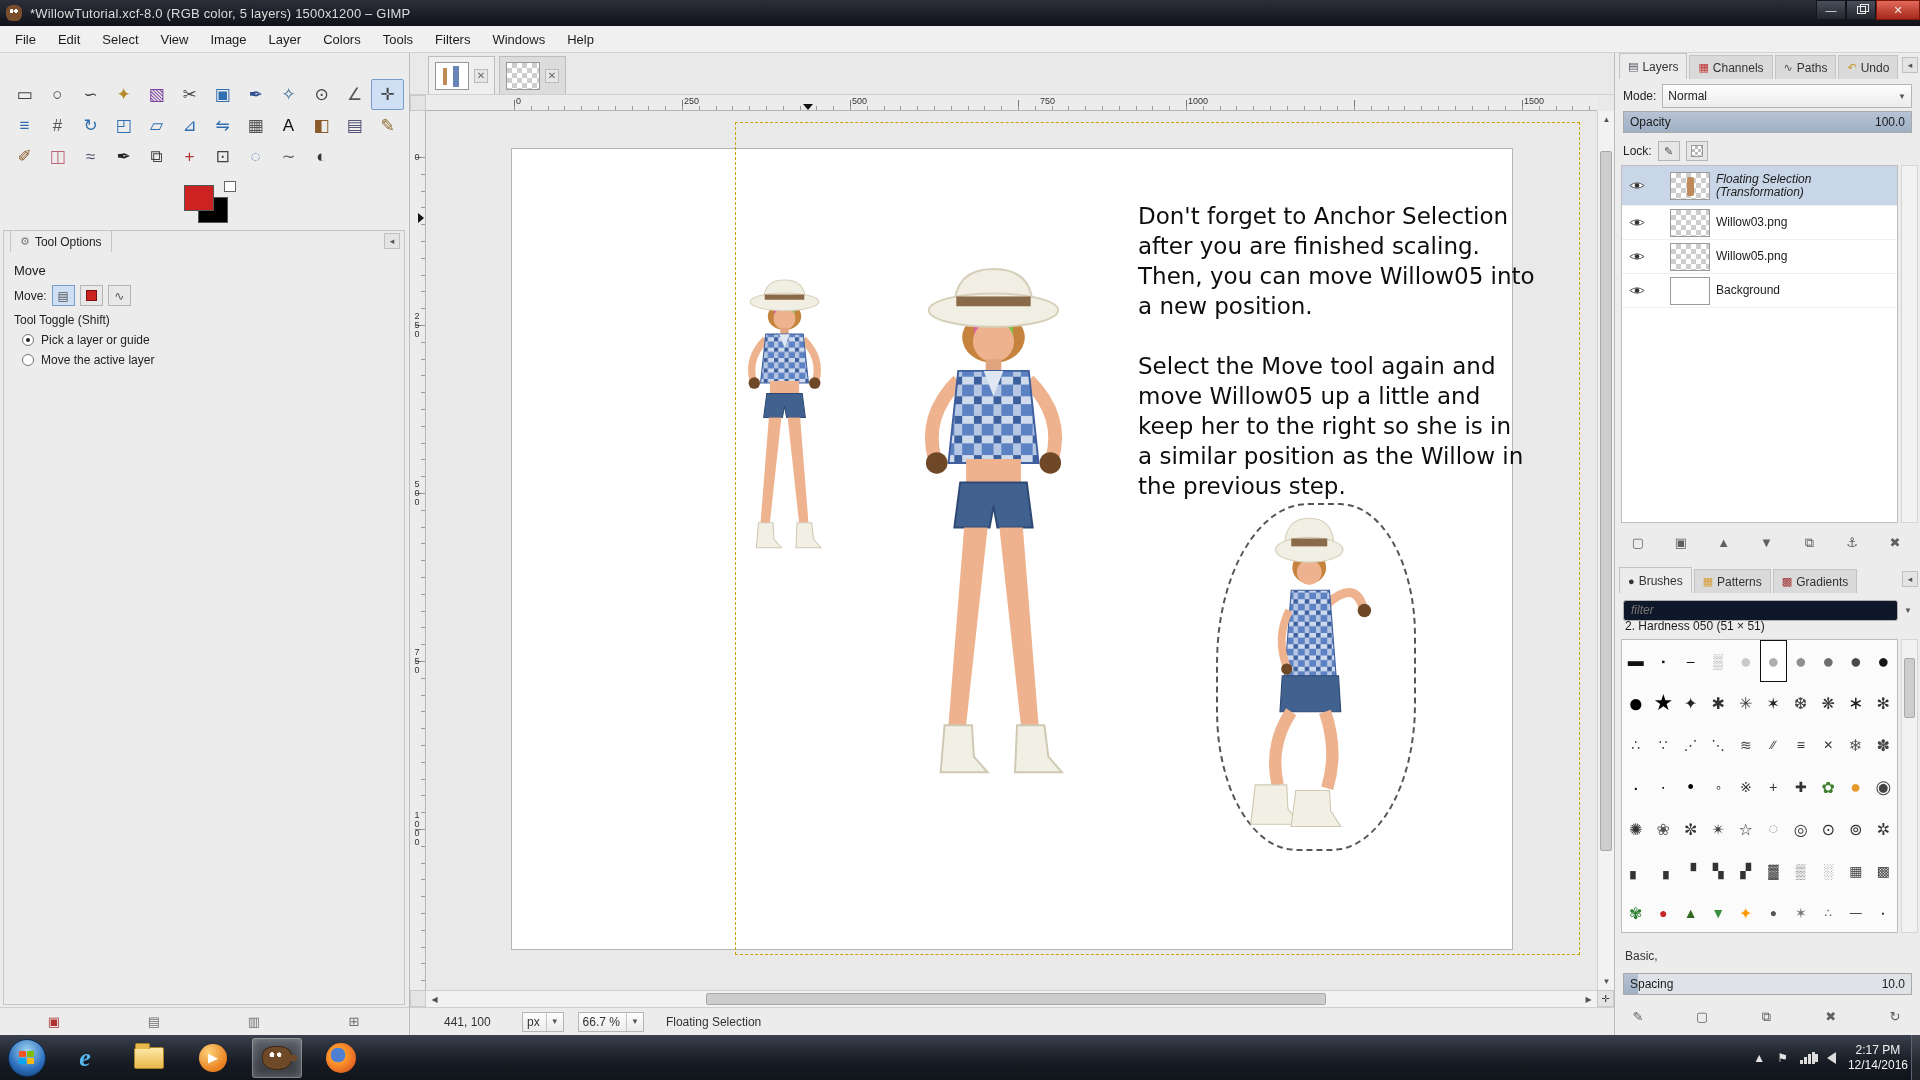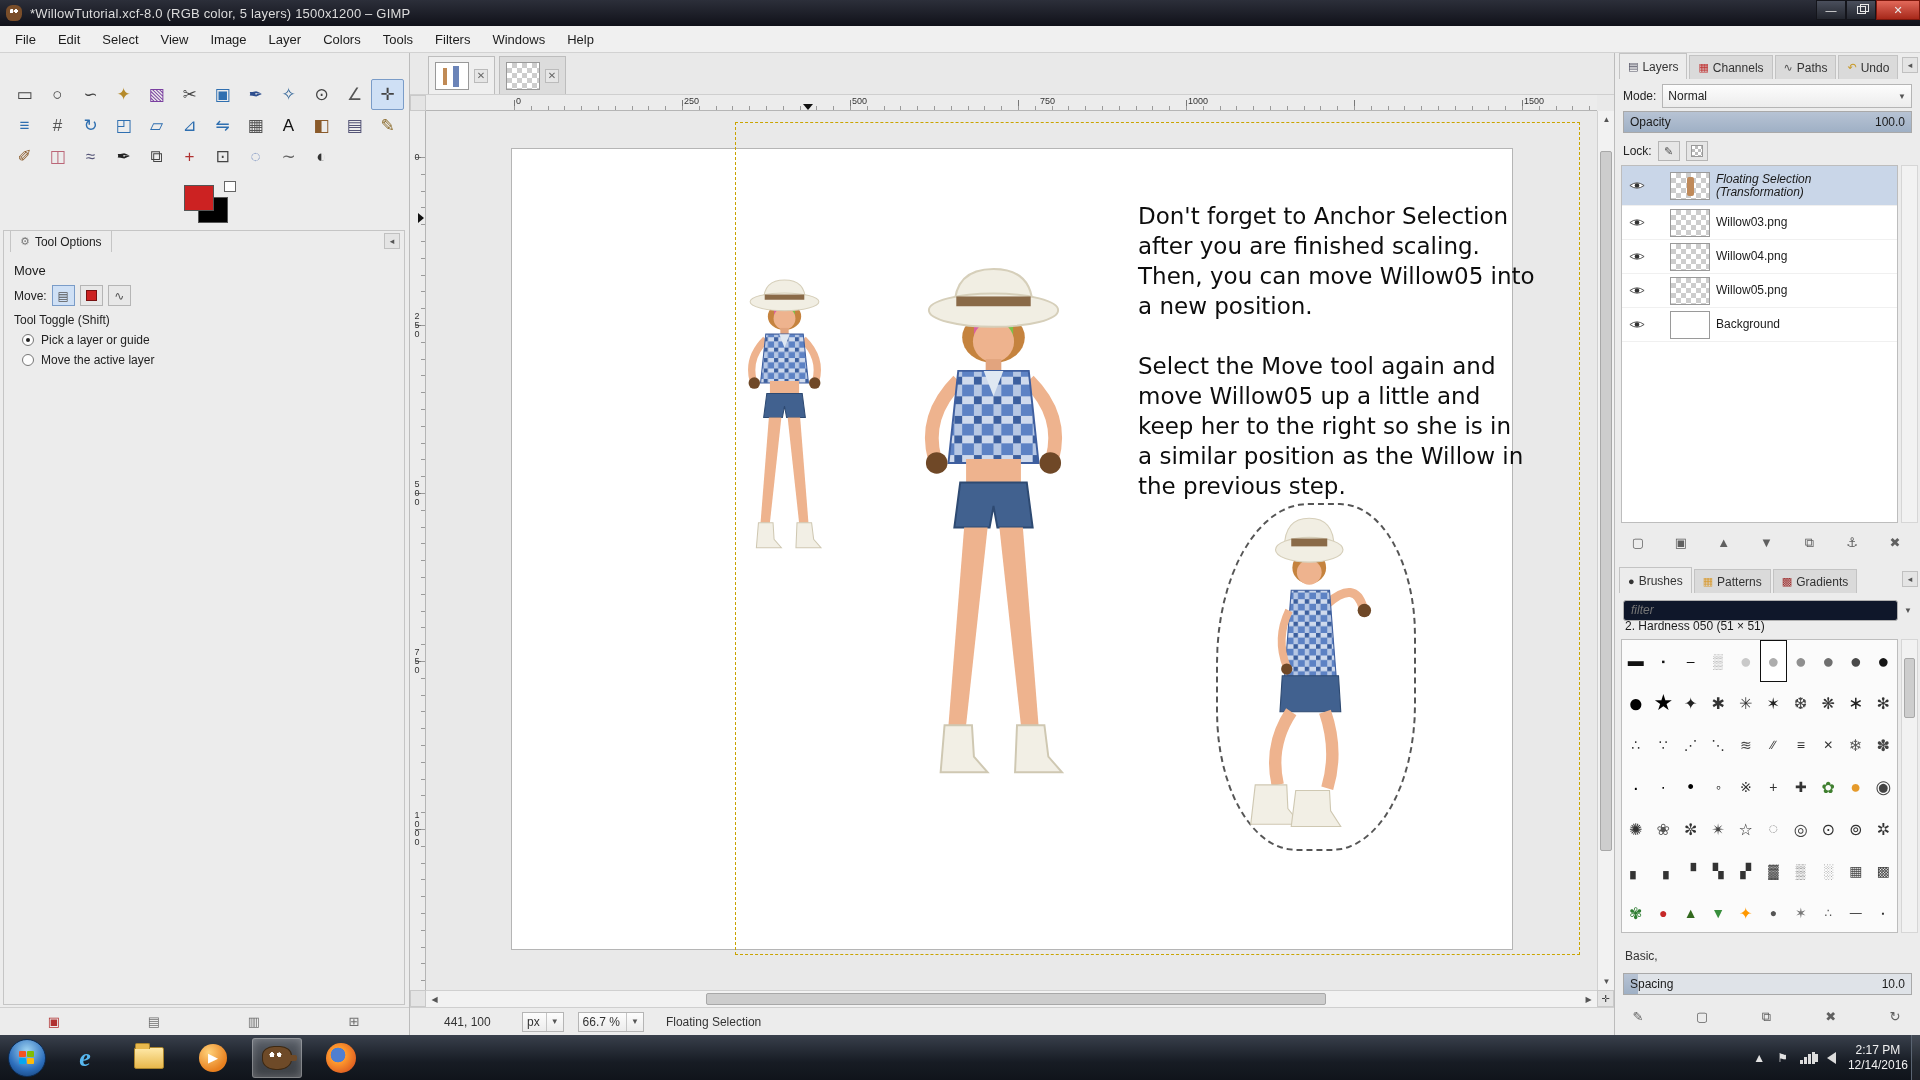--- a/index.html
+++ b/index.html
@@ -511,31 +511,20 @@
           <div class="layer-row">
             <span class="eye">
               <svg viewBox="0 0 18 12" width="16" height="11">
                 <path d="M1 6 Q9 0 17 6 Q9 12 1 6 Z" fill="#fff" stroke="#444"></path>
                 <circle cx="9" cy="6" r="2.6" fill="#333"></circle>
               </svg>
             </span>
             <span class="linkcell"></span>
             <span class="thumb checker"></span>
             <span class="lname">Willow03.png</span>
-          </div>
-          <div class="layer-row">
-            <span class="eye">
-              <svg viewBox="0 0 18 12" width="16" height="11">
-                <path d="M1 6 Q9 0 17 6 Q9 12 1 6 Z" fill="#fff" stroke="#444"></path>
-                <circle cx="9" cy="6" r="2.6" fill="#333"></circle>
-              </svg>
-            </span>
-            <span class="linkcell"></span>
-            <span class="thumb checker"></span>
-            <span class="lname">Willow04.png</span>
           </div>
           <div class="layer-row">
             <span class="eye">
               <svg viewBox="0 0 18 12" width="16" height="11">
                 <path d="M1 6 Q9 0 17 6 Q9 12 1 6 Z" fill="#fff" stroke="#444"></path>
                 <circle cx="9" cy="6" r="2.6" fill="#333"></circle>
               </svg>
             </span>
             <span class="linkcell"></span>
             <span class="thumb checker"></span>

